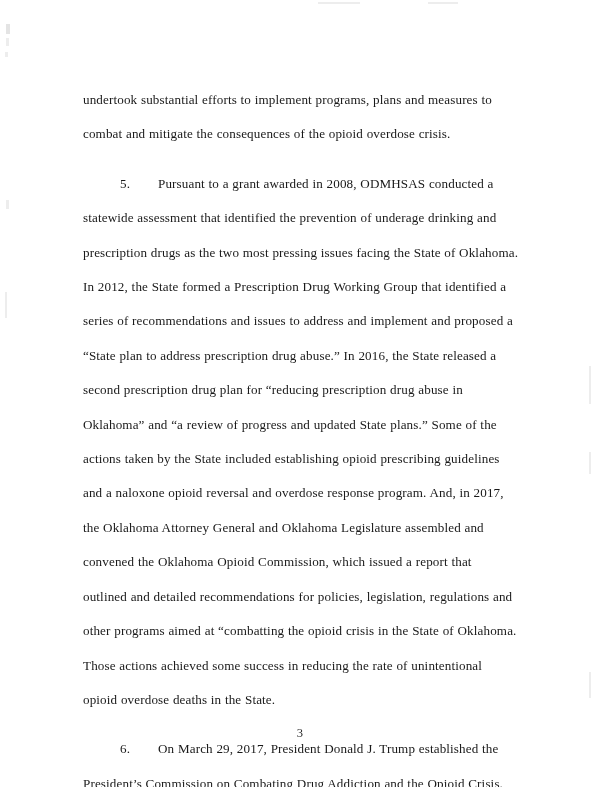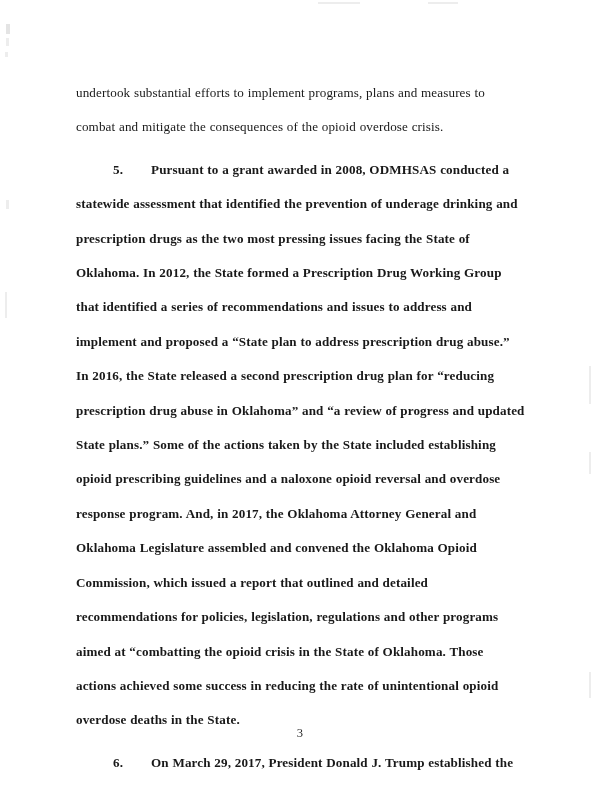--- a/index.html
+++ b/index.html
@@ -31,32 +31,31 @@
   .scan-artifact.softer { background: #ededed; }
 
   .doc-body {
     position: absolute;
     left: 68px;
     top: 68px;
     width: 466px;
   }
 
   .para {
-    margin: 8px;
+    margin: 15px;
     font-size: 13.1px;
     line-height: 34.4px;
     color: #191919;
     text-align: left;
     letter-spacing: 0.01em;
     word-spacing: 0.02em;
   }
 
   .para + .para {
     margin-top: 0;
-    font-weight: bold;
   }
 
   
   .para.numbered {
     text-indent: 0;
   }
   .para-number {
     display: inline-block;
     width: 37px;
     margin-left: 37px;

